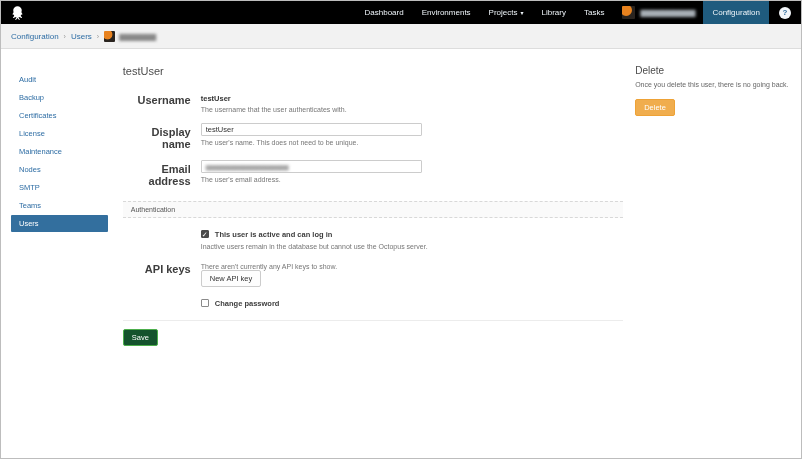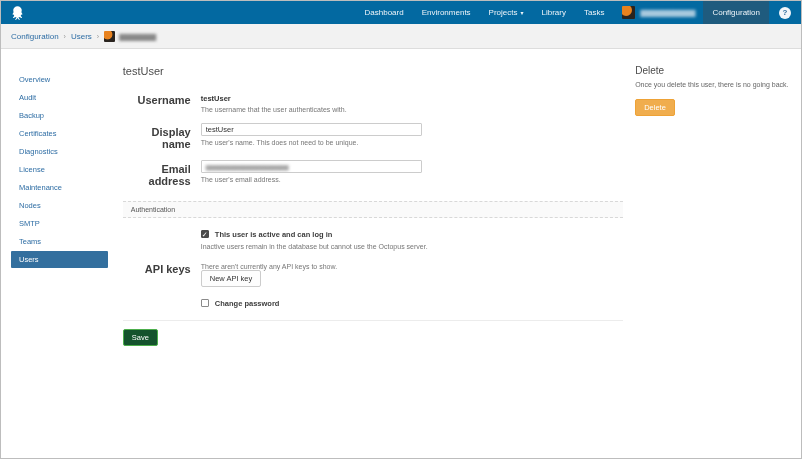--- a/index.html
+++ b/index.html
@@ -3,21 +3,21 @@
 <meta charset="utf-8">
 <style>
   * { box-sizing: border-box; margin: 0; padding: 0; }
   body { background:#fff; font-family:"Liberation Sans", sans-serif; }
   .window {
     width: 802px; height: 459px; border: 1px solid #bdbdbd;
     background:#fff; overflow: hidden; position: relative;
   }
   
   .topnav {
-    height: 23px; background:#0369a1; display:flex; align-items:stretch;
+    height: 23px; background:#000000; display:flex; align-items:stretch;
     color:#eef4f9; font-size:8px;
   }
   .logo-wrap { display:flex; align-items:center; padding:0 8px; }
   .nav-right { margin-left:auto; display:flex; align-items:stretch; }
   .nav-item {
     display:flex; align-items:center; padding:0 9px; color:#eef4f9;
     cursor:pointer; white-space:nowrap;
   }
   .nav-item .caret { font-size:6px; margin-left:3px; }
   .nav-user { display:flex; align-items:center; padding:0 9px; }
@@ -146,25 +146,23 @@
     <span class="crumb-sep">›</span>
     <span class="crumb-current">
       <span class="crumb-avatar"></span>
       <span class="redacted">▆▆▆▆▆▆▆</span>
     </span>
   </div>
 
   <div class="content">
 
     <div class="sidebar">
-      <span class="side-item">Overview</span>
       <span class="side-item">Audit</span>
       <span class="side-item">Backup</span>
       <span class="side-item">Certificates</span>
-      <span class="side-item">Diagnostics</span>
       <span class="side-item">License</span>
       <span class="side-item">Maintenance</span>
       <span class="side-item">Nodes</span>
       <span class="side-item">SMTP</span>
       <span class="side-item">Teams</span>
       <span class="side-item active">Users</span>
     </div>
 
     <div class="main">
       <h2 class="page-title">testUser</h2>

